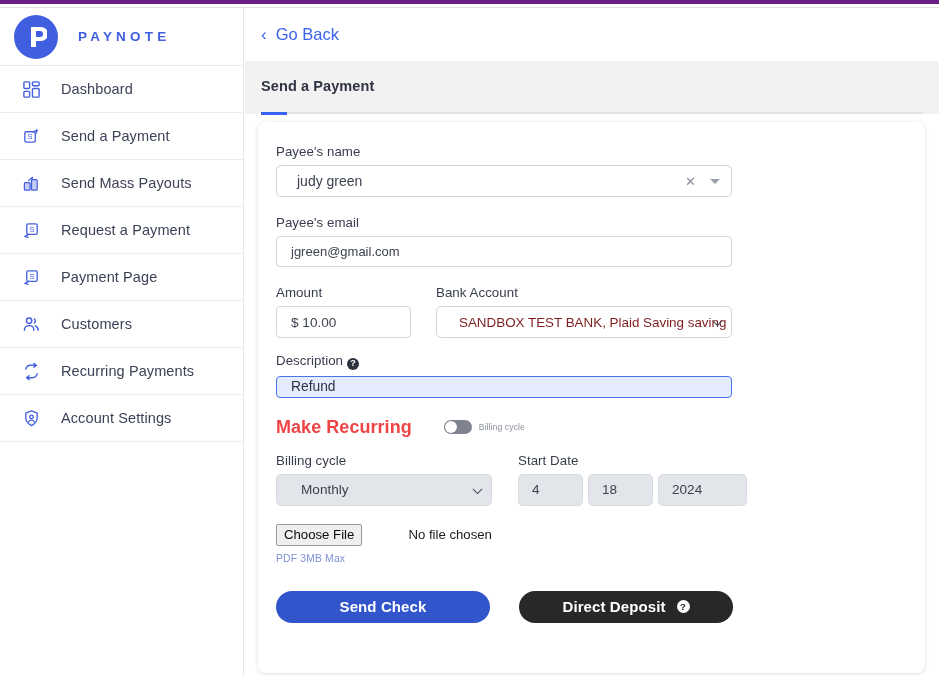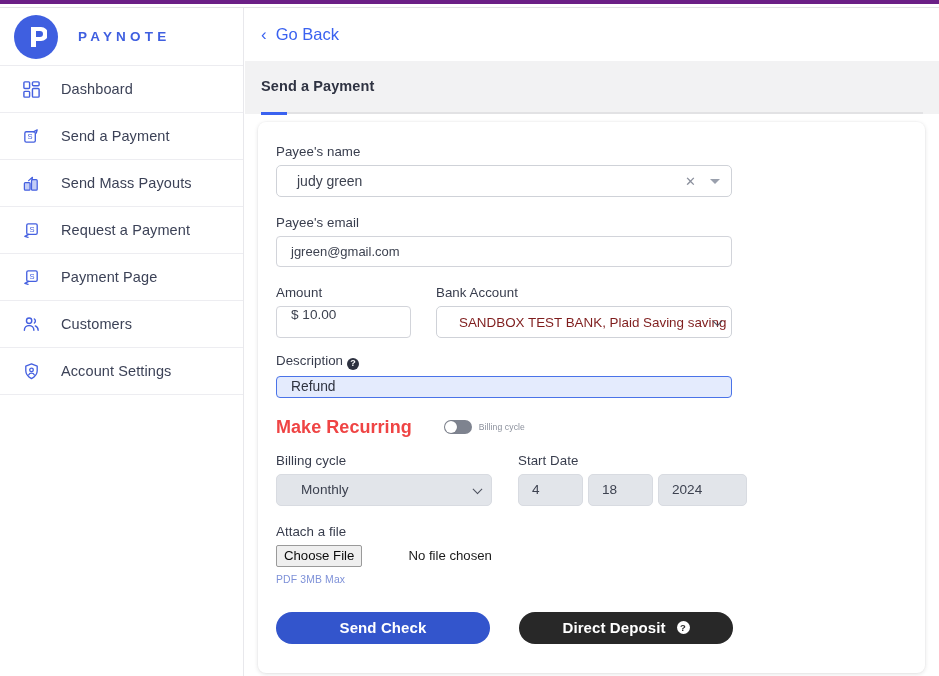--- a/index.html
+++ b/index.html
@@ -193,21 +193,21 @@
 
   .row { display: flex; }
   .mt18 { margin-top: 18px; }
   .mt15 { margin-top: 15px; }
 
   .amount-box {
     width: 135px; height: 32px;
     border: 1px solid #d2d4da;
     border-radius: 4px;
     background: #fff;
-    display: flex; 
+    display: flex; align-items: center;
     padding-left: 14px;
     font-size: 13.6px;
     color: #3d4250;
   }
 
   .bank-select {
     position: relative;
     width: 296px; height: 32px;
     border: 1px solid #cfd2d8;
     border-radius: 5px;
@@ -442,20 +442,31 @@
         <svg width="19" height="19" viewBox="0 0 20 20" fill="none" stroke="#4560e0" stroke-width="1.5">
           <circle cx="7.5" cy="6" r="2.8"></circle>
           <path d="M2.5 16 a5 5 0 0 1 10 0" stroke-linecap="round"></path>
           <path d="M13 4.2 a2.6 2.6 0 0 1 0 4.2" stroke-linecap="round"></path>
           <path d="M14 11.5 a5 5 0 0 1 3 4.5" stroke-linecap="round"></path>
         </svg>
       </span>
       <span class="nav-label">Customers</span>
     </div>
 
+    <div class="nav-item">
+      <span class="nav-icon">
+        <svg width="19" height="19" viewBox="0 0 20 20" fill="none" stroke="#4560e0" stroke-width="1.5" stroke-linecap="round" stroke-linejoin="round">
+          <path d="M4 7.5 a5.5 5.5 0 0 1 5.5 -4 h5"></path>
+          <path d="M12.5 1.5 l2.5 2 l-2.5 2"></path>
+          <path d="M16 12.5 a5.5 5.5 0 0 1 -5.5 4 h-5"></path>
+          <path d="M7.5 14.5 l-2.5 2 l2.5 2"></path>
+        </svg>
+      </span>
+      <span class="nav-label">Recurring Payments</span>
+    </div>
 
     <div class="nav-item">
       <span class="nav-icon">
         <svg width="19" height="19" viewBox="0 0 20 20" fill="none" stroke="#4560e0" stroke-width="1.4">
           <path d="M10 2 l6 2.3 v5 c0 4 -3 6.6 -6 8.2 c-3 -1.6 -6 -4.2 -6 -8.2 v-5 z" stroke-linejoin="round"></path>
           <circle cx="10" cy="8.3" r="1.9"></circle>
           <path d="M7 13.6 a3.3 3.3 0 0 1 6 0" stroke-linecap="round"></path>
         </svg>
       </span>
       <span class="nav-label">Account Settings</span>
@@ -551,21 +562,20 @@
                 <span>18</span>
               </div>
               <div class="date-box date-y">
                 <span>2024</span>
               </div>
             </div>
           </div>
         </div>
 
         <div class="mt18">
-          <div class="field-label">Attach a file</div>
           <div class="file-row">
             <button class="choose-file-btn">Choose File</button>
             <span class="no-file">No file chosen</span>
           </div>
           <div class="pdf-note">PDF 3MB Max</div>
         </div>
 
         <div class="actions">
           <button class="btn btn-send">
             <span>Send Check</span>

